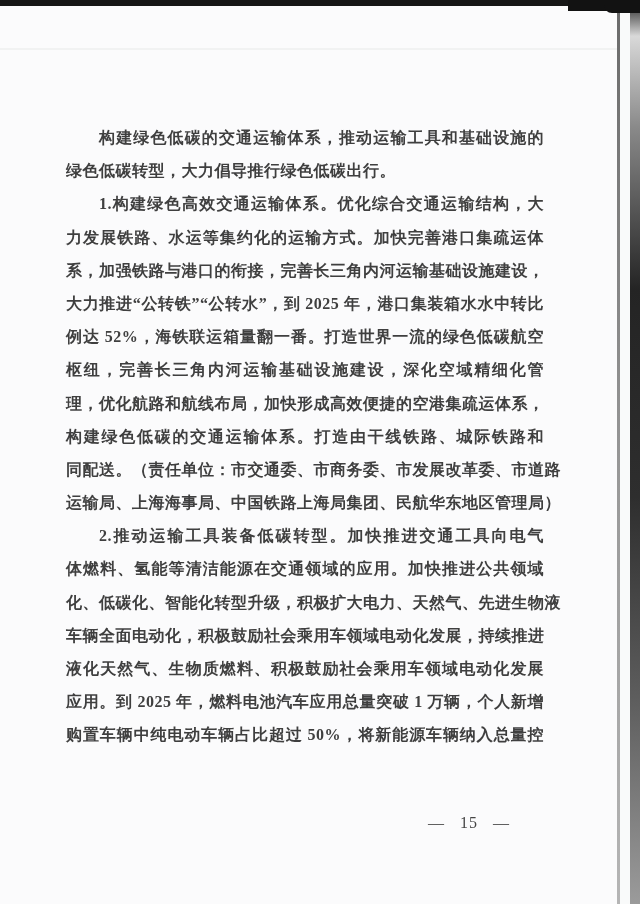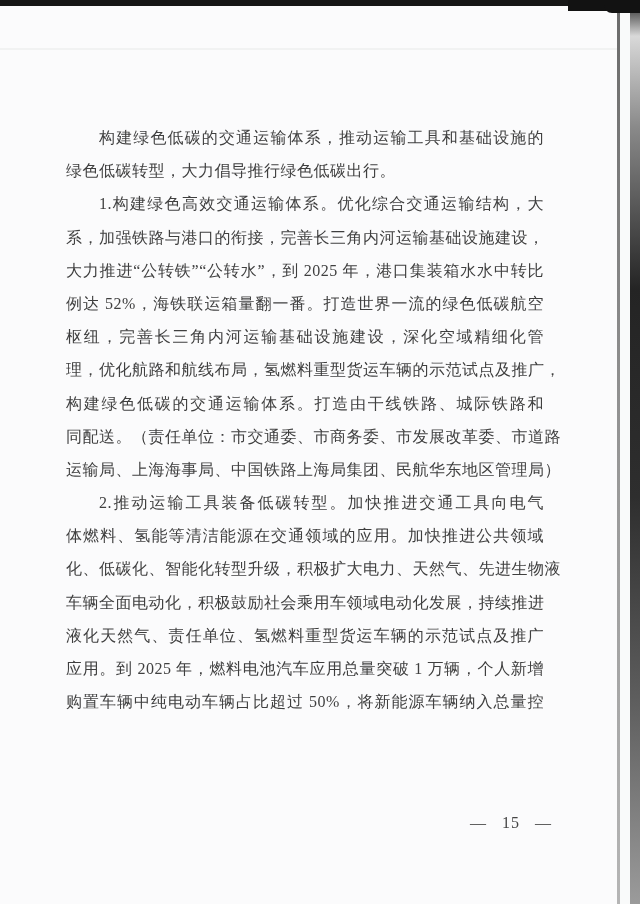--- a/index.html
+++ b/index.html
@@ -50,26 +50,27 @@
     color:#3f3f3f;
     font-size:16px;
     line-height:33.2px;
     letter-spacing:0.5px;
   }
   .line {
     text-align:justify;
     text-justify:inter-character;
     height:33.2px;
     white-space:nowrap;
+    font-weight:bold;
   }
   .line.fill { text-align-last:justify; }
   .line.indent { text-indent:33px; }
   .page-number {
     position:absolute; left:428px; top:814px; width:124px;
-    text-align:right;
+    text-align:left;
     font-size:16px;
     color:#454545;
     word-spacing:10px;
     letter-spacing:1px;
   }
 </style>
 </head>
 <body>
 
 <div class="scan-top-bar"></div>
@@ -77,30 +78,31 @@
 <div class="scan-crease"></div>
 <div class="scan-edge-shadow-line"></div>
 <div class="scan-edge-highlight"></div>
 <div class="scan-edge-dark"></div>
 <div class="scan-corner-dark"></div>
 
 <div class="text-block">
     <div class="line indent fill">构建绿色低碳的交通运输体系，推动运输工具和基础设施的</div>
     <div class="line">绿色低碳转型，大力倡导推行绿色低碳出行。</div>
     <div class="line indent fill">1.构建绿色高效交通运输体系。优化综合交通运输结构，大</div>
+    <div class="line fill">力发展铁路、水运等集约化的运输方式。加快完善港口集疏运体</div>
     <div class="line fill">系，加强铁路与港口的衔接，完善长三角内河运输基础设施建设，</div>
     <div class="line fill">大力推进“公转铁”“公转水”，到 2025 年，港口集装箱水水中转比</div>
     <div class="line fill">例达 52%，海铁联运箱量翻一番。打造世界一流的绿色低碳航空</div>
     <div class="line fill">枢纽，完善长三角内河运输基础设施建设，深化空域精细化管</div>
-    <div class="line fill">理，优化航路和航线布局，氢燃料重型货运车辆的示范试点及推广，</div>
+    <div class="line fill">理，优化航路和航线布局，加快形成高效便捷的空港集疏运体系，</div>
     <div class="line fill">构建绿色低碳的交通运输体系。打造由干线铁路、城际铁路和</div>
     <div class="line fill">同配送。（责任单位：市交通委、市商务委、市发展改革委、市道路</div>
     <div class="line">运输局、上海海事局、中国铁路上海局集团、民航华东地区管理局）</div>
     <div class="line indent fill">2.推动运输工具装备低碳转型。加快推进交通工具向电气</div>
     <div class="line fill">体燃料、氢能等清洁能源在交通领域的应用。加快推进公共领域</div>
     <div class="line fill">化、低碳化、智能化转型升级，积极扩大电力、天然气、先进生物液</div>
     <div class="line fill">车辆全面电动化，积极鼓励社会乘用车领域电动化发展，持续推进</div>
-    <div class="line fill">液化天然气、责任单位、氢燃料重型货运车辆的示范试点及推广</div>
+    <div class="line fill">液化天然气、生物质燃料、积极鼓励社会乘用车领域电动化发展</div>
     <div class="line fill">应用。到 2025 年，燃料电池汽车应用总量突破 1 万辆，个人新增</div>
     <div class="line fill">购置车辆中纯电动车辆占比超过 50%，将新能源车辆纳入总量控</div>
   </div>
 
 <div class="page-number">— 15 —</div>
 
 </body></html>

